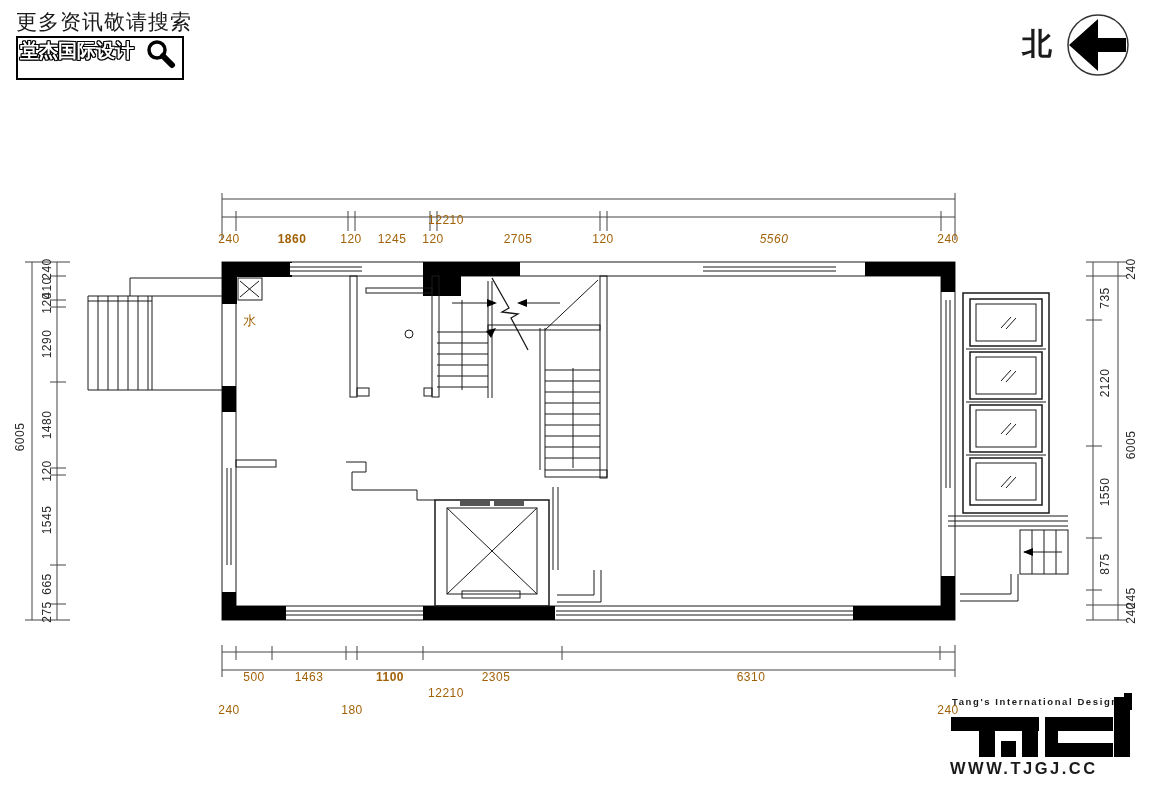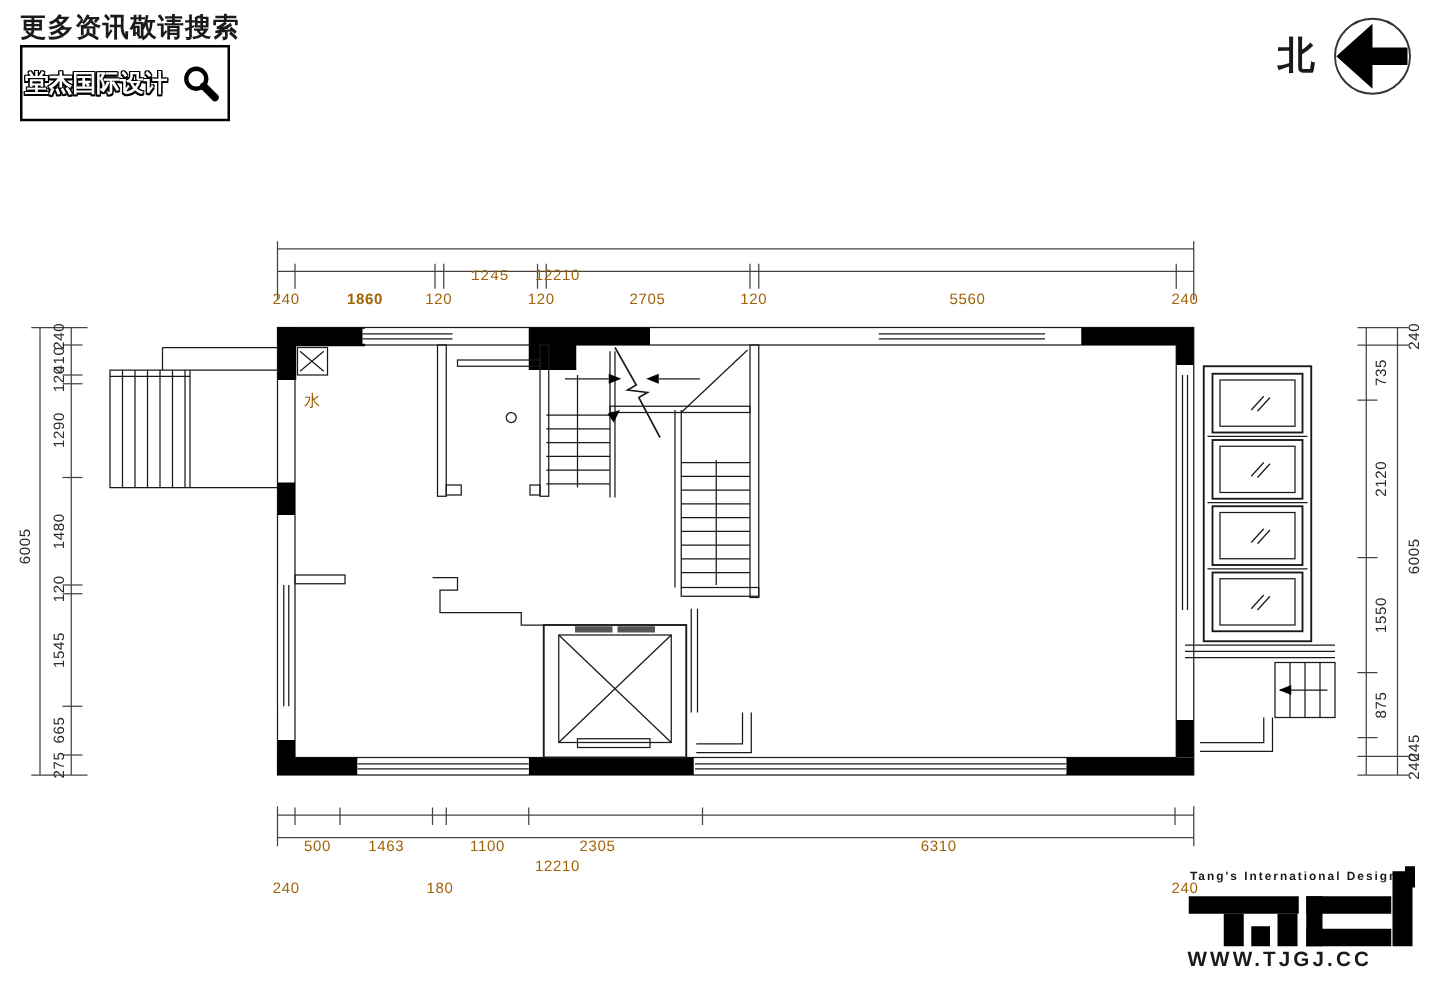--- a/index.html
+++ b/index.html
@@ -3,24 +3,24 @@
 <meta charset="utf-8">
 <style>
   html,body{margin:0;padding:0;background:#fff;}
   .canvas{position:relative;width:1158px;height:800px;background:#fff;overflow:hidden;
           font-family:"Liberation Sans",sans-serif;color:#1a1a1a;}
   .abs{position:absolute;}
   .lbl{position:absolute;font-size:12px;color:#a16207;white-space:nowrap;
        transform:translate(-50%,-50%);letter-spacing:0.5px;margin-top:32px;}
   .vlbl{position:absolute;font-size:12px;color:#2a2a2a;white-space:nowrap;
         transform:translate(-50%,-50%) rotate(-90deg);letter-spacing:0.5px;}
-  .search-hint{position:absolute;left:16px;top:8px;font-size:21px;font-weight:bold;
+  .search-hint{position:absolute;left:16px;top:8px;font-size:21px;font-weight:normal;
                letter-spacing:1px;}
-  .brand-box{position:absolute;left:16px;top:36px;width:168px;height:61px;
-             border:2px solid #000;display:flex;align-items:center;box-sizing:border-box;}
+  .brand-box{position:absolute;left:16px;top:36px;width:168px;height:44px;
+             border:2px solid #000;display:flex;align-items:flex-start;box-sizing:border-box;}
   .brand-cell{flex:1;display:flex;align-items:center;justify-content:center;
               font-size:19px;font-weight:bold;color:#fff;
               text-shadow:-1px -1px 0 #000,1px -1px 0 #000,-1px 1px 0 #000,1px 1px 0 #000,
                           0 -1px 0 #000,0 1px 0 #000,-1px 0 0 #000,1px 0 0 #000;}
   .brand-divider{width:2px;background:#000;}
   .brand-icon{width:44px;display:flex;align-items:center;justify-content:center;}
   .north-label{position:absolute;left:1022px;top:24px;font-size:30px;font-weight:bold;}
   .logo{position:absolute;left:948px;top:693px;width:192px;height:88px;}
   .logo .tagline{position:absolute;left:4px;top:3px;font-size:9.5px;font-weight:bold;
                  letter-spacing:1.6px;white-space:nowrap;}
@@ -268,31 +268,31 @@
       </g>
     </g>
   </svg>
 
   <span class="lbl" style="left:250px;top:289px;font-size:13px;">水</span>
 
   <span class="lbl" style="left:446px;top:188px;">12210</span>
   <span class="lbl" style="left:229px;top:207px;">240</span>
   <span class="lbl" style="left:292px;top:207px;font-weight:bold;">1860</span>
   <span class="lbl" style="left:351px;top:207px;">120</span>
-  <span class="lbl" style="left:392px;top:189px;font-family:Liberation Mono, monospace;">1245</span>
+  <span class="lbl" style="left:392px;top:207px;">1245</span>
   <span class="lbl" style="left:433px;top:207px;">120</span>
   <span class="lbl" style="left:518px;top:207px;">2705</span>
   <span class="lbl" style="left:603px;top:207px;">120</span>
-  <span class="lbl" style="left:774px;top:207px;">5560</span>
+  <span class="lbl" style="left:774px;top:207px;font-style:italic;">5560</span>
   <span class="lbl" style="left:948px;top:207px;">240</span>
 
   <span class="lbl" style="left:254px;top:645px;">500</span>
   <span class="lbl" style="left:309px;top:645px;">1463</span>
-  <span class="lbl" style="left:390px;top:645px;">1100</span>
-  <span class="lbl" style="left:478px;top:645px;">2305</span>
+  <span class="lbl" style="left:390px;top:645px;font-weight:bold;">1100</span>
+  <span class="lbl" style="left:496px;top:645px;">2305</span>
   <span class="lbl" style="left:751px;top:645px;">6310</span>
   <span class="lbl" style="left:446px;top:661px;">12210</span>
   <span class="lbl" style="left:229px;top:678px;">240</span>
   <span class="lbl" style="left:352px;top:678px;">180</span>
   <span class="lbl" style="left:948px;top:678px;">240</span>
 
   <span class="vlbl" style="left:20px;top:437px;">6005</span>
   <span class="vlbl" style="left:47px;top:269px;">240</span>
   <span class="vlbl" style="left:47px;top:288px;">410</span>
   <span class="vlbl" style="left:47px;top:303px;">120</span>

